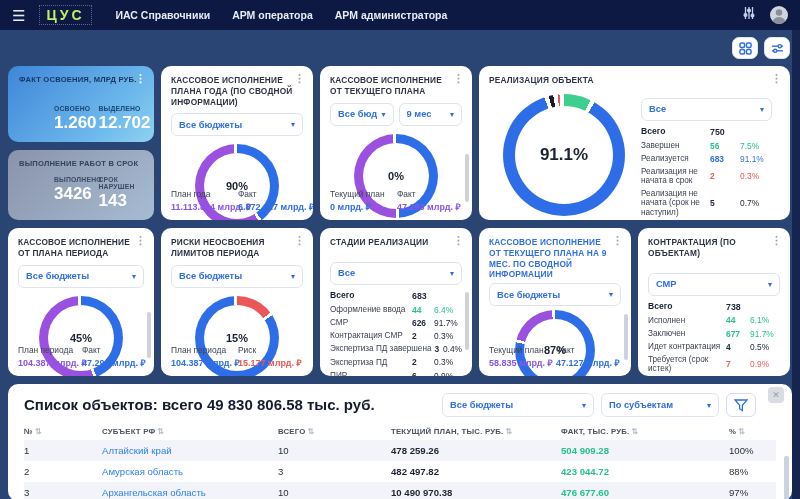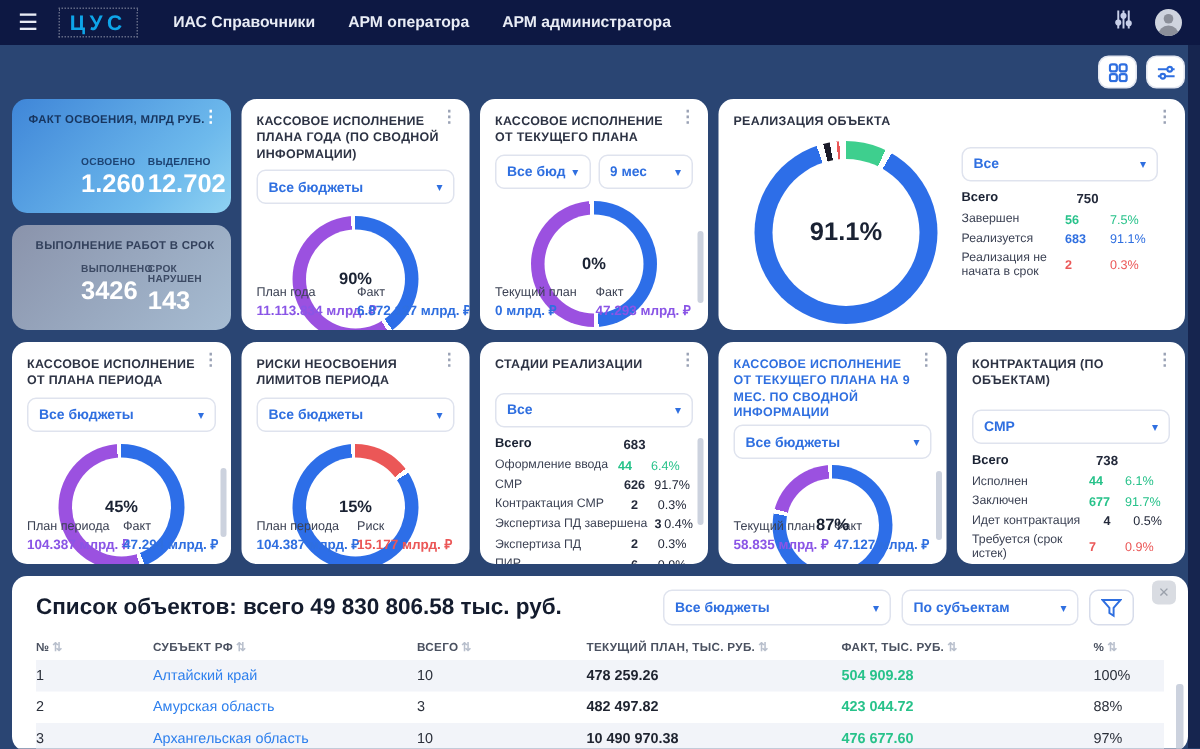--- a/index.html
+++ b/index.html
@@ -2,21 +2,21 @@
 <html><head>
 <meta charset="utf-8">
 <style>
   * { margin:0; padding:0; box-sizing:border-box; }
   html,body { width:800px; height:499px; overflow:hidden; font-family:"Liberation Sans", sans-serif; }
   body { background:#2a4573; position:relative; }
 
   
   .topbar { height:30px; background:#0d1843; display:flex; align-items:center; padding:0 12px; gap:14px; position:relative; z-index:5;}
   .burger { color:#e8ecf5; font-size:15px; line-height:1; cursor:pointer; }
-  .logo { color:#0ea5e9; font-weight:bold; font-size:14px; letter-spacing:3px; border:1px dotted rgba(255,255,255,.35); padding:1px 6px;text-align:right; }
+  .logo { color:#bef264; font-weight:bold; font-size:14px; letter-spacing:3px; border:1px dotted rgba(255,255,255,.35); padding:1px 6px;text-align:right; }
   .nav { display:flex; gap:22px; margin-left:10px; flex:1; }
   .nav-item { color:#e8ecf5; font-size:10.5px; font-weight:bold; cursor:pointer; }
   .top-right { display:flex; align-items:center; gap:14px; }
   .avatar { width:18px; height:18px; border-radius:50%; background:#cfd4de; overflow:hidden; display:flex; align-items:flex-end; justify-content:center; }
 
   .right-strip { position:absolute; right:0; top:30px; width:8px; height:469px; background:#16254f; z-index:4; }
 
   
   .main { padding:4px 8px 0 8px; }
   .toolbar { display:flex; justify-content:flex-end; gap:6px; height:22px; margin:3px 2px 7px 0; }
@@ -26,21 +26,21 @@
 
   .card { background:#fff; border-radius:10px; padding:9px 10px; position:relative; overflow:hidden; }
   .card-title { font-size:8.3px; font-weight:bold; color:#2d3344; text-transform:uppercase; letter-spacing:.2px; line-height:1.3; padding-right:10px; }
   .card-title.blue { color:#2f6fe0; }
   .kebab { position:absolute; top:7px; right:8px; color:#9aa2b5; font-size:11px; font-weight:bold; cursor:pointer; line-height:1; }
 
   
   .col-stats { grid-column:1; grid-row:1; display:flex; flex-direction:column; gap:8px; }
   .stat-card { border-radius:10px; padding:9px 11px; position:relative; color:#fff; display:flex; flex-direction:column; justify-content:space-between; }
   .stat-card.blue { flex:1.12; background:linear-gradient(135deg,#3f86d8 0%,#6db9ec 70%,#8fd2f2 100%); }
-  .stat-card.gray { flex:1; background:linear-gradient(135deg,#81209b 0%,#8a93ab 0%,#a6bcd2 100%);align-items:flex-end; }
+  .stat-card.gray { flex:1; background:linear-gradient(135deg,#81209b 0%,#8a93ab 0%,#a6bcd2 100%); }
   .stat-title { font-size:7.6px; font-weight:bold; letter-spacing:.2px; color:#17355f; text-transform:uppercase; }
   .stat-card.gray .stat-title { color:#33415c; }
   .stat-vals { display:flex;margin-left:35px; }
   .stat-val { width:50%; }
   .stat-val .lbl { font-size:6.8px; font-weight:bold; color:#1d4473; text-transform:uppercase; letter-spacing:.2px;}
   .stat-card.gray .stat-val .lbl { color:#3c4a64; }
   .stat-val .num { font-size:17px; font-weight:bold; color:#fff; margin-top:1px; }
   .stat-kebab { color:#fff; }
 
   
@@ -60,21 +60,21 @@
   .donut.big { width:122px; height:122px; }
   .donut.big .hole { inset:12px; }
   .donut.big .pct { font-size:17px; }
 
   .metrics { position:absolute; left:10px; right:8px; bottom:7px; display:flex; }
   .metric { width:50%; }
   .metric .m-lbl { font-size:8.4px; color:#3c4254; }
   .metric .m-val { font-size:9px; font-weight:bold; margin-top:1px; white-space:nowrap; }
 
   .c-green { color:#27c28a; } .c-blue { color:#2f6fe0; } .c-red { color:#eb5757; }
-  .c-dark { color:#23293a;text-align:center; } .c-purple { color:#8a55e6; }
+  .c-dark { color:#23293a; } .c-purple { color:#8a55e6; }
 
   
   .legend { margin-top:5px; }
   .lg-row { display:flex; align-items:center; padding:1.6px 0; }
   .lg-row .lg-lbl { flex:1; font-size:8.2px; color:#3c4254; line-height:1.15; padding-right:3px; }
   .lg-row .lg-val { width:26px; font-size:8.4px; font-weight:bold; }
   .lg-row .lg-pct { width:33px; font-size:8.4px; font-weight:normal; }
   .lg-row.bold .lg-lbl { font-weight:bold; color:#1a2233; font-size:8.6px; }
   .lg-row.bold .lg-val { font-size:8.8px; }
 
@@ -281,20 +281,25 @@
                 <span class="lg-val c-blue">683</span>
                 <span class="lg-pct c-blue">91.1%</span>
               </div>
 
               <div class="lg-row">
                 <span class="lg-lbl">Реализация не начата в срок</span>
                 <span class="lg-val c-red">2</span>
                 <span class="lg-pct c-red">0.3%</span>
               </div>
 
+              <div class="lg-row">
+                <span class="lg-lbl">Реализация не начата (срок не наступил)</span>
+                <span class="lg-val c-dark">5</span>
+                <span class="lg-pct c-dark">0.7%</span>
+              </div>
 
               <div class="lg-row">
                 
                 
                 
               </div>
             </div>
         </div>
       </div>
     </div>

